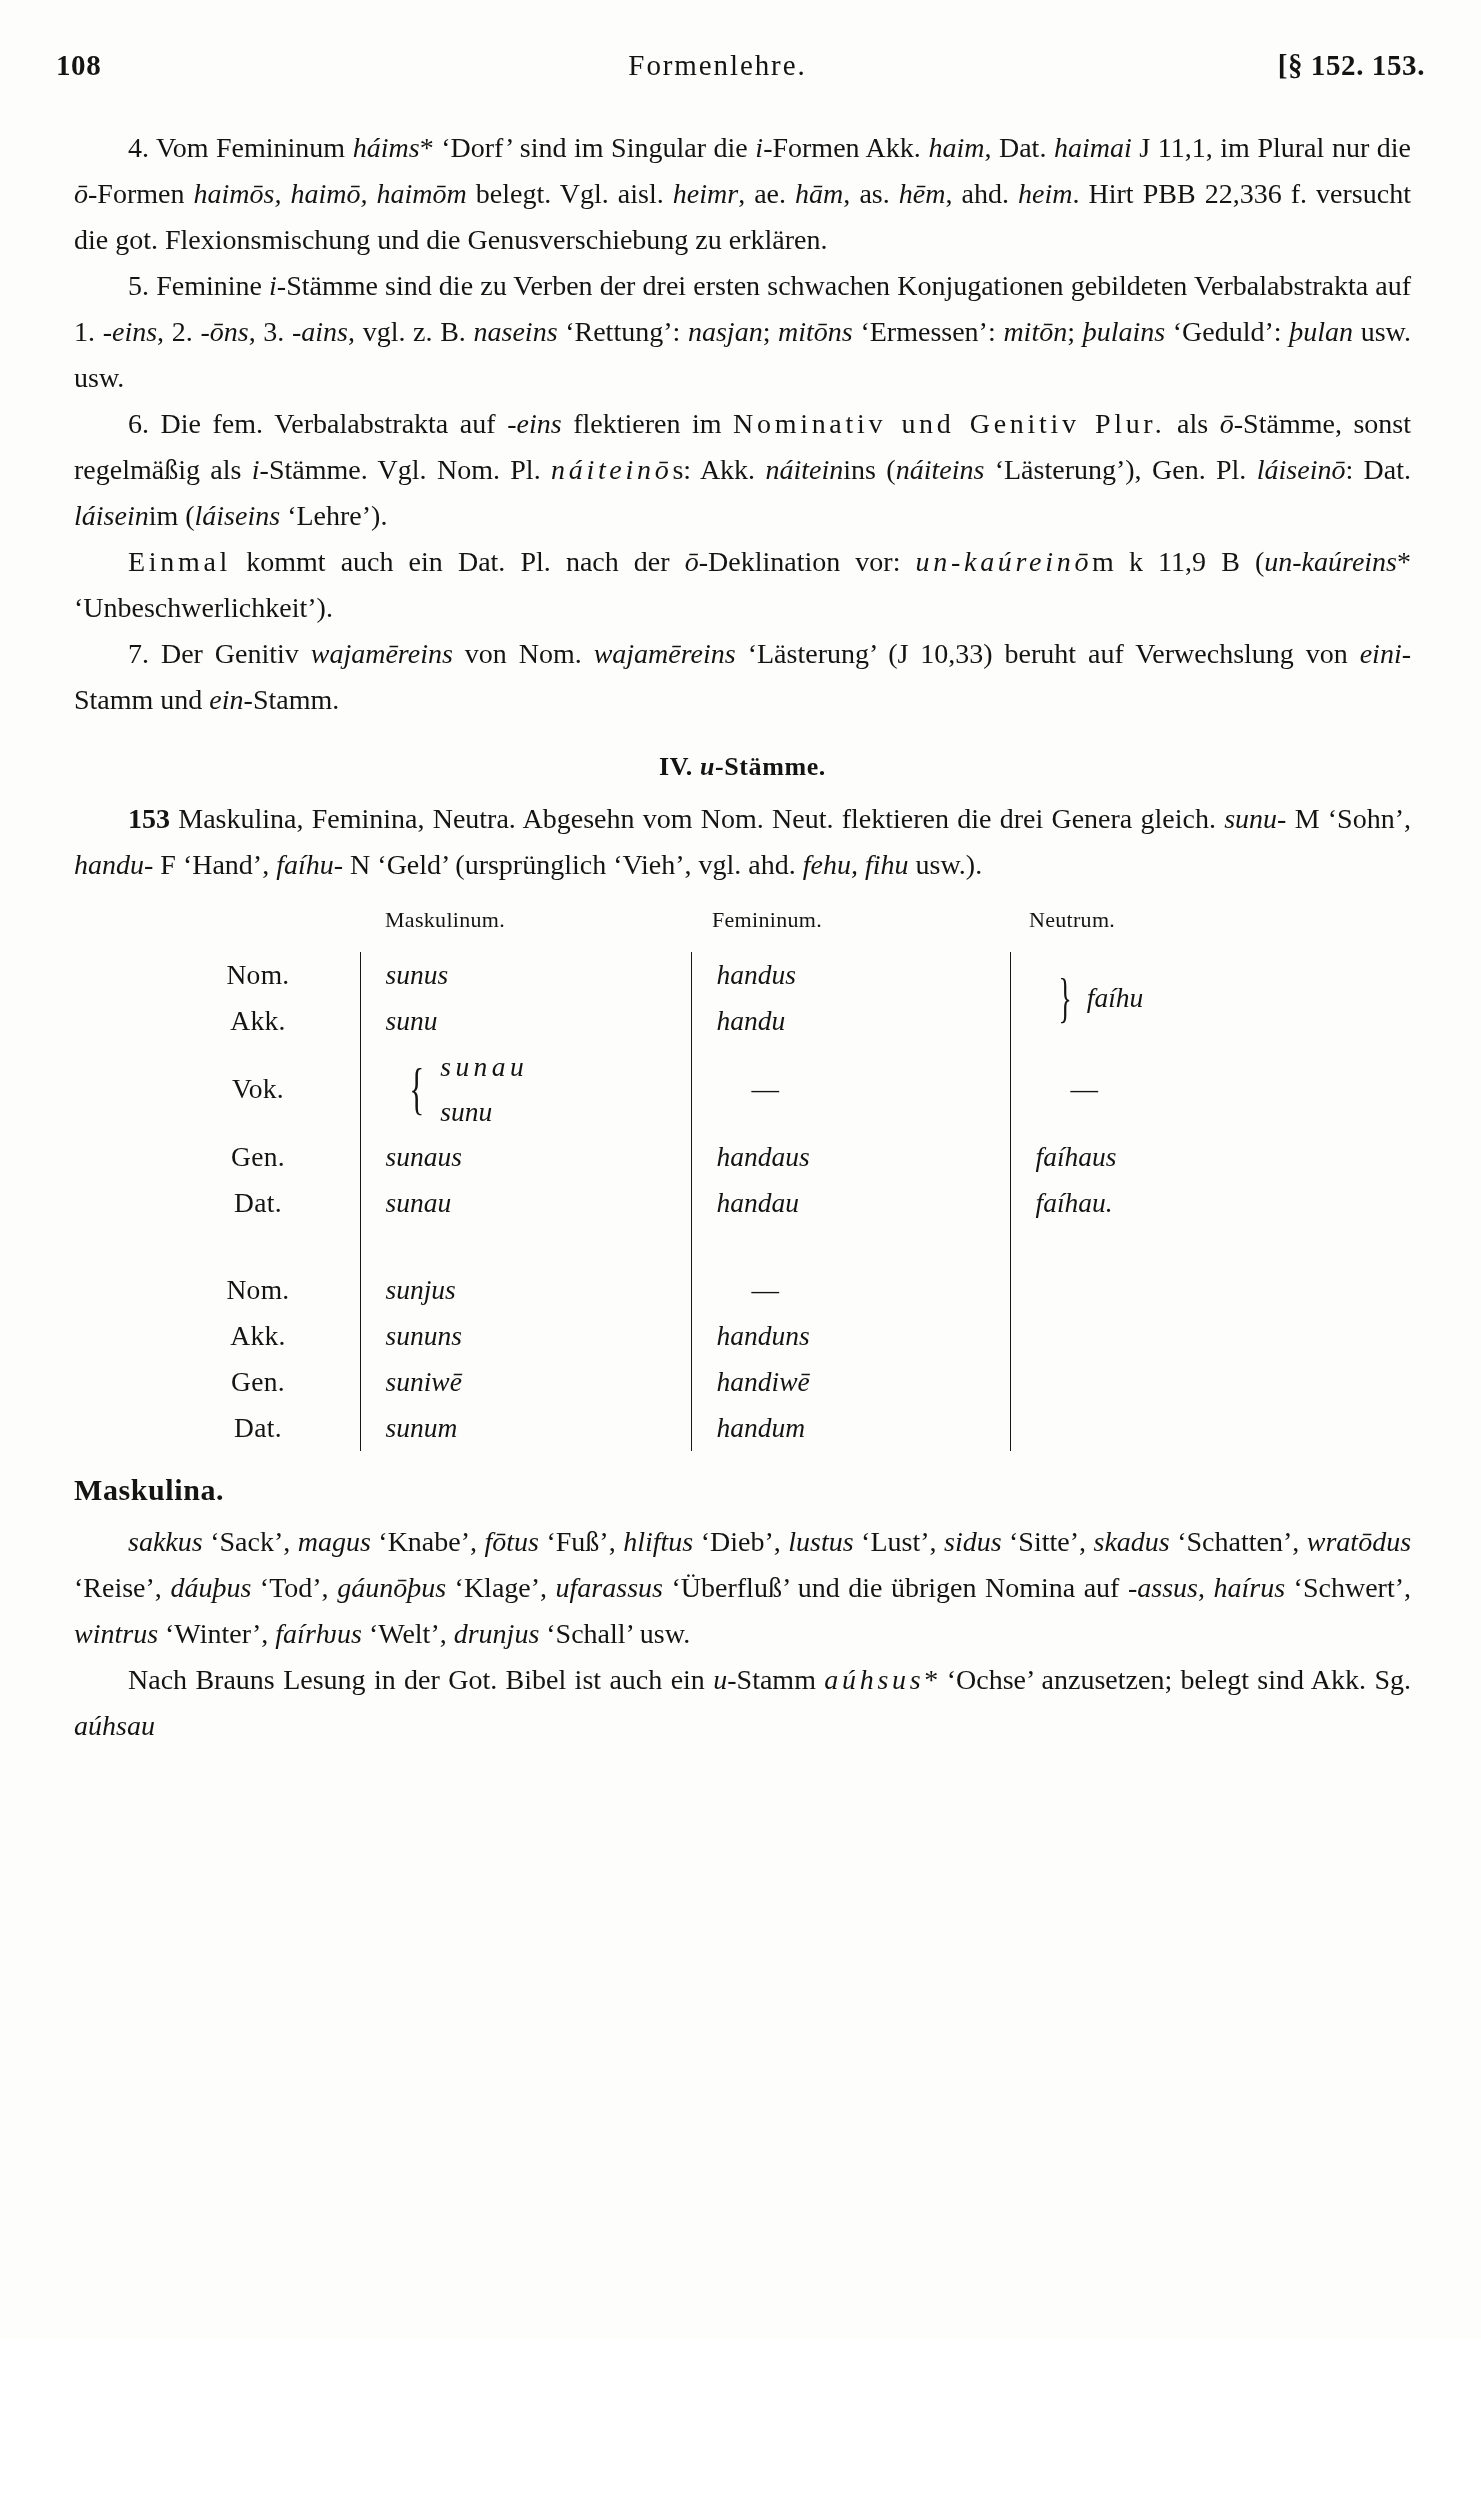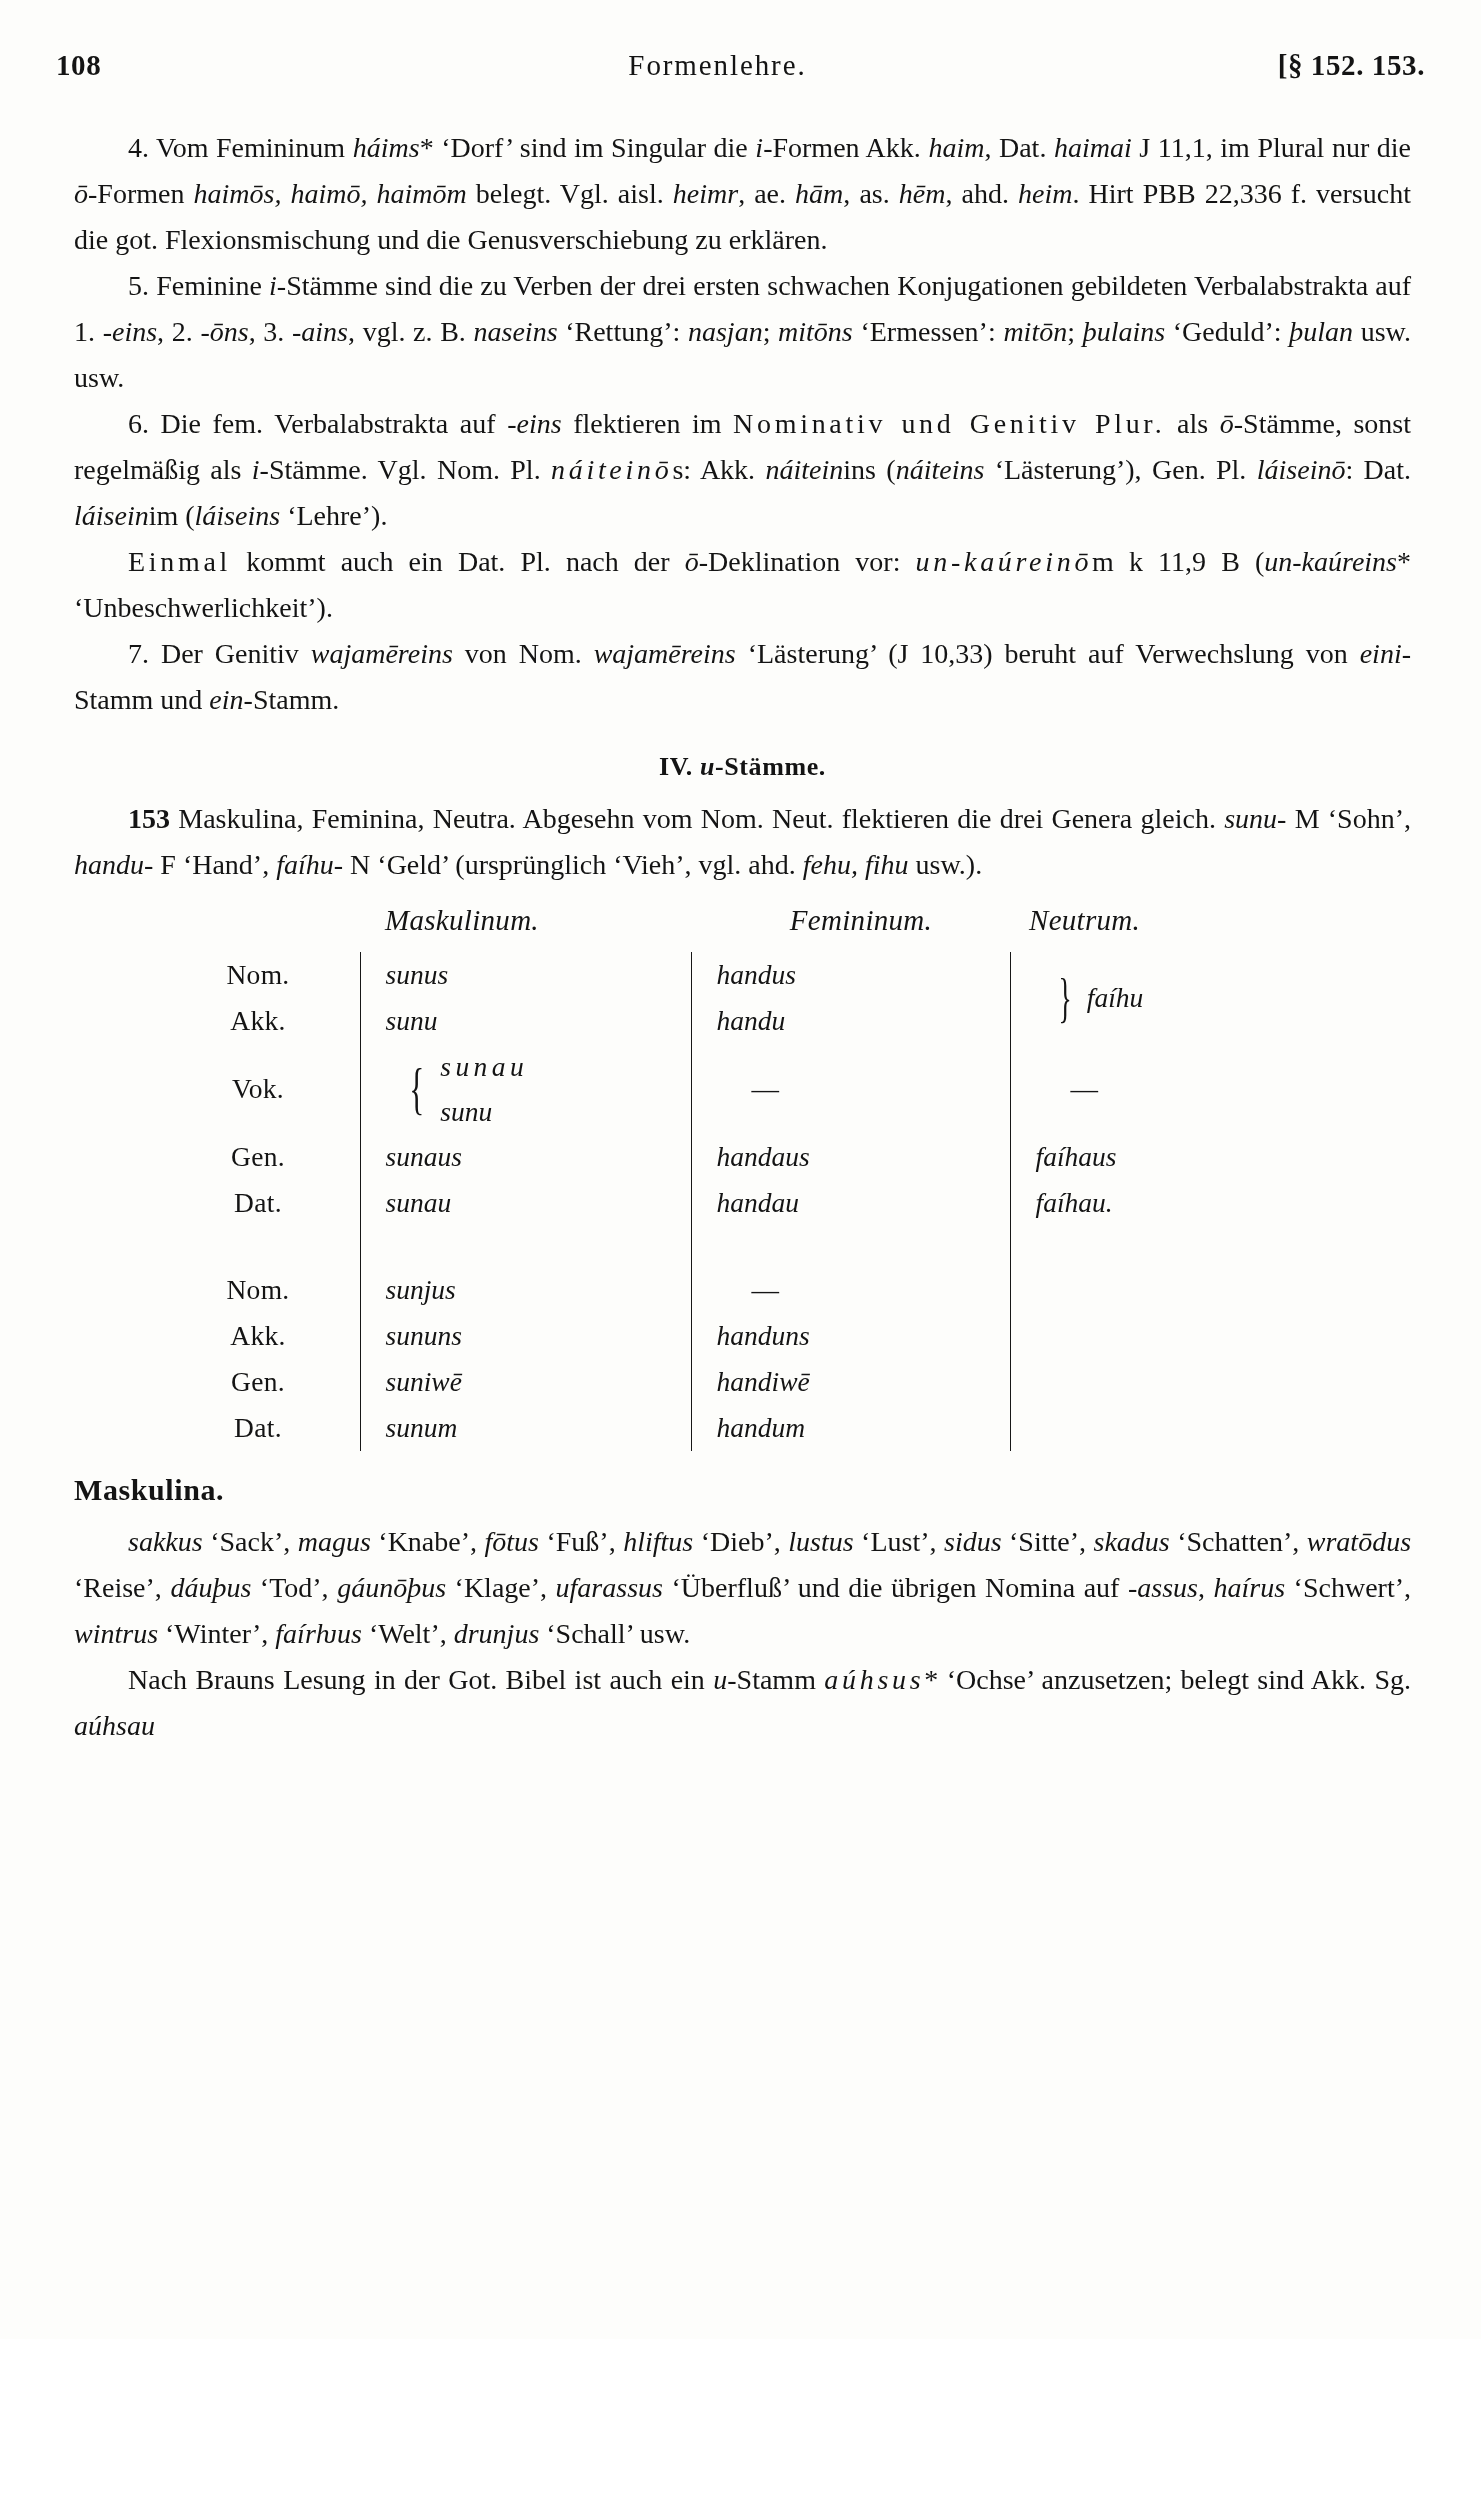--- a/index.html
+++ b/index.html
@@ -98,30 +98,29 @@
     border-collapse: collapse;
     width: 100%;
     table-layout: fixed;
   }
   .ptable col.c-case { width: 181px; }
   .ptable col.c-m    { width: 331px; }
   .ptable col.c-f    { width: 319px; }
   .ptable col.c-n    { width: 281px; }
   .ptable th {
     font-weight: 400;
-    font-size: 29px;
+    font-size: 22px;
     padding: 0 0 8.7px 0;
     letter-spacing: 0.3px;
     text-align: left;
     vertical-align: bottom;
-    font-style: italic;
   }
   .ptable th.h-case { text-align: left; }
   .ptable th.h-m { padding-left: 25px; }
-  .ptable th.h-f { padding-left: 21px; text-align: center; }
+  .ptable th.h-f { padding-left: 21px; }
   .ptable th.h-n { padding-left: 19px; }
   .ptable td {
     vertical-align: middle;
     padding: 0;
     height: 37px;
   }
   td.case {
     text-align: center;
     padding-right: 22.5px;
     font-style: normal;

